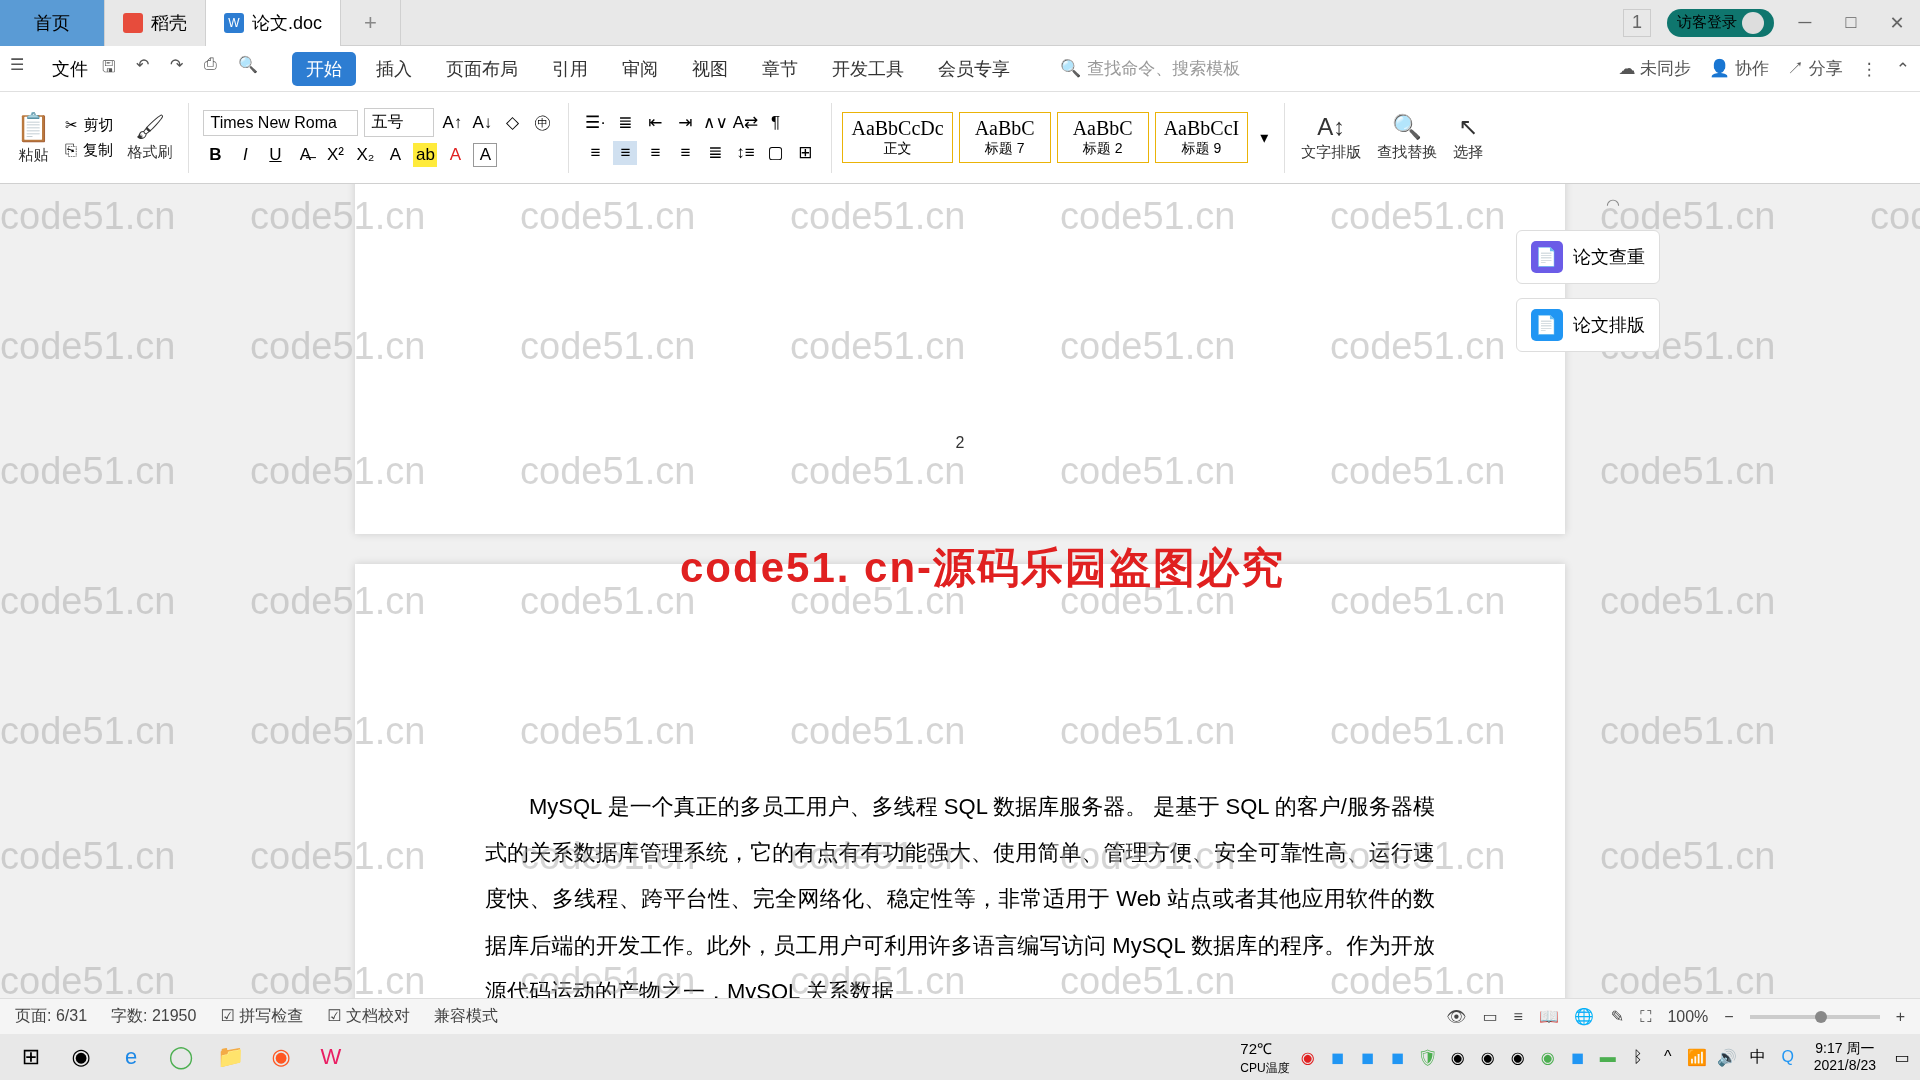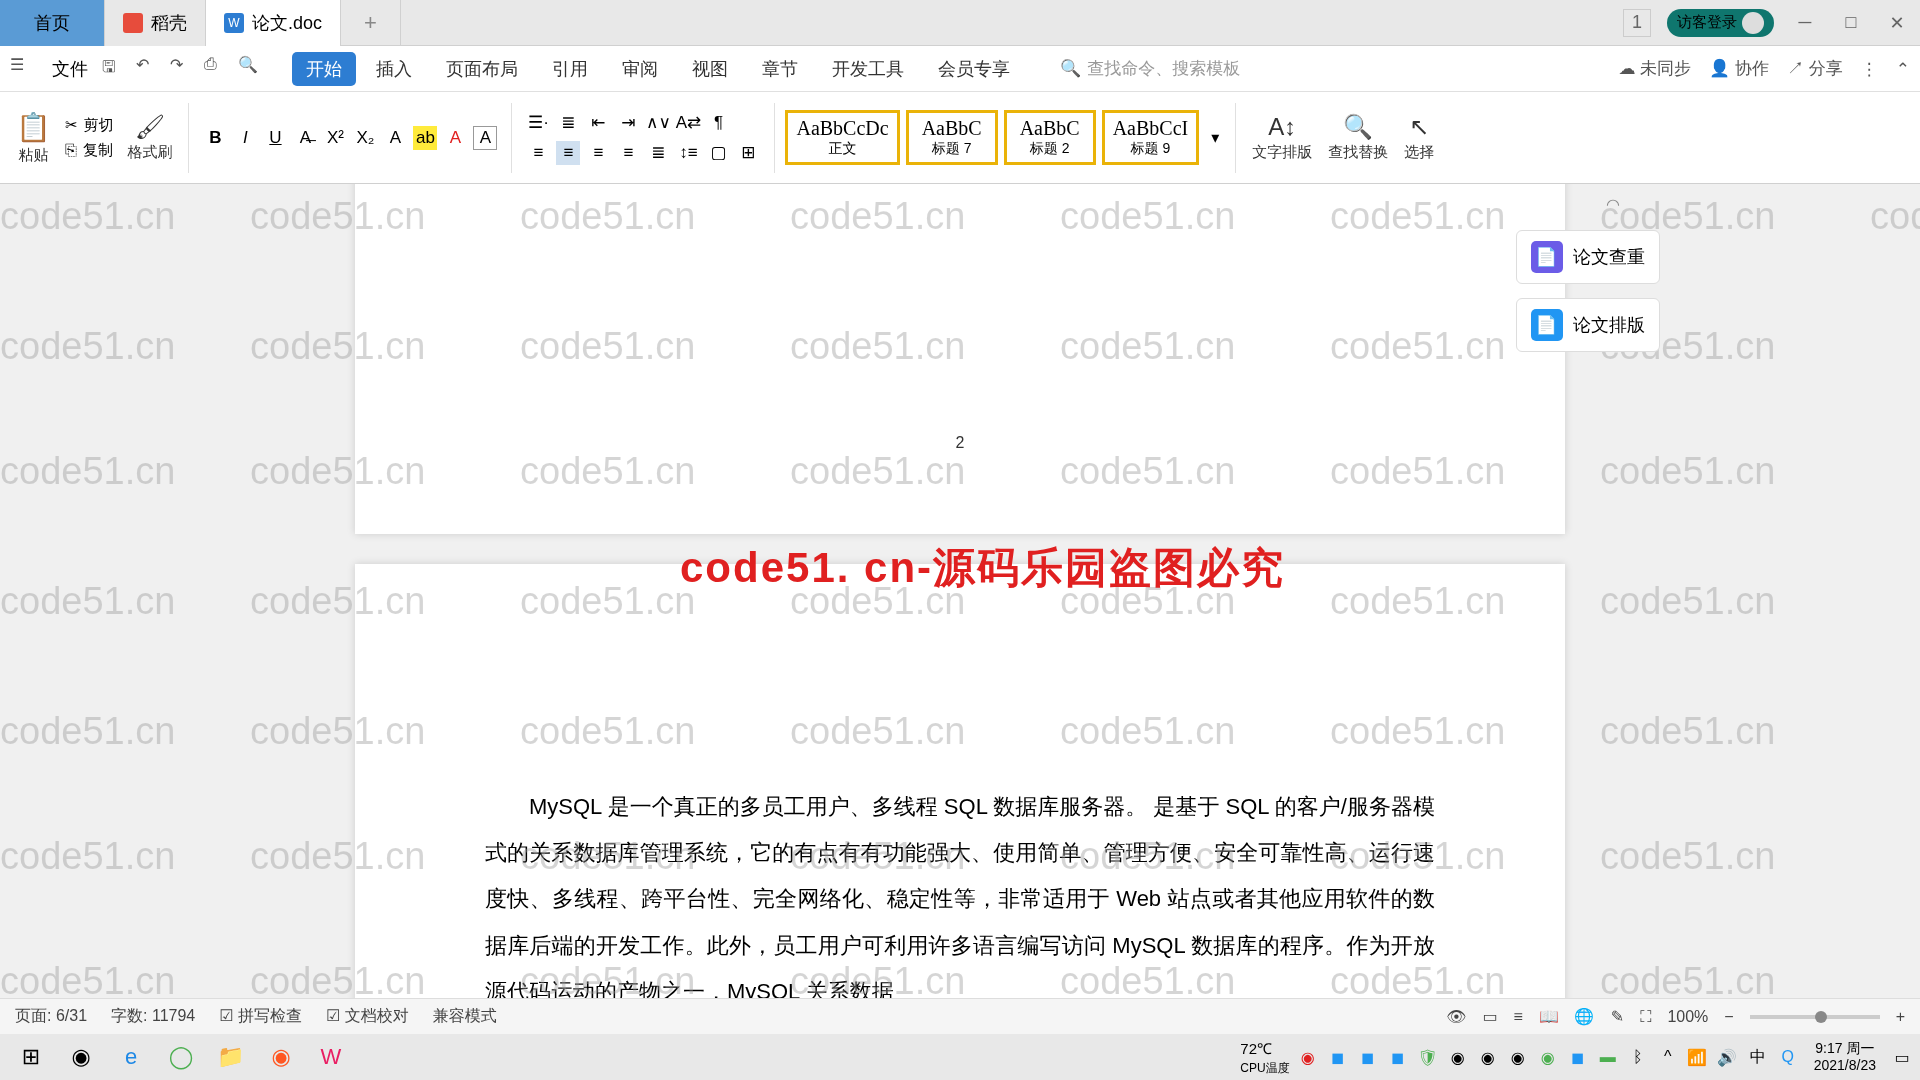--- a/index.html
+++ b/index.html
@@ -24,21 +24,21 @@
 .menubar .mtab.active{background:#2d7dd2;color:#ffffff;border-radius:5px}
 .menuright{margin-left:auto;display:flex;align-items:flex-end;gap:18px;font-size:17px;color:#555}
 .searchbox{display:flex;align-items:center;gap:6px;color:#999;font-size:17px;margin-left:30px}
 .ribbon{height:92px;background:#fff;display:flex;align-items:center;padding:0 10px;border-bottom:1px solid #d0d0d0;gap:4px;position:relative;z-index:2}
 .rgroup{display:flex;flex-direction:column;align-items:center;gap:2px;padding:0 6px;font-size:15px;color:#333}
 .rcol{display:flex;flex-direction:column;gap:6px;padding:0 4px;font-size:15px}
 .rrow{display:flex;align-items:center;gap:6px}
 .fsel{border:1px solid #ccc;padding:3px 6px;font-size:16px;width:155px;display:inline-block}
 .fsz{border:1px solid #ccc;padding:3px 6px;font-size:16px;width:70px;display:inline-block}
 .fmt{width:24px;height:24px;display:flex;align-items:center;justify-content:center;font-size:17px}
-.sty{border:3px solid #eab308;padding:4px 8px;text-align:center;font-size:14px;min-width:92px}
+.sty{border:1px solid #eab308;padding:4px 8px;text-align:center;font-size:14px;min-width:92px}
 .sty .prev{font-size:20px;font-family:serif}
 .sep{width:1px;height:70px;background:#e0e0e0;margin:0 6px}
 .canvas{position:absolute;top:184px;left:0;right:0;bottom:46px;background:#f0f0f0;overflow:hidden;z-index:0}
 .page{position:absolute;left:355px;width:1210px;background:#fff;box-shadow:0 0 8px rgba(0,0,0,.15)}
 .p1{top:-150px;height:500px}
 .p2{top:380px;height:900px;padding:160px 130px 0}
 .p2 h2{font-size:30px;text-align:center;font-weight:normal}
 .p2 h3{font-size:25px;margin-top:90px;font-weight:bold}
 .p2 p{font-size:22px;line-height:2.1;margin-top:60px;text-indent:2em;text-align:justify}
 .redov{position:absolute;top:540px;left:680px;color:#e02020;font-size:42px;font-weight:bold;z-index:3;letter-spacing:2px}
@@ -190,20 +190,28 @@
         <span>复制</span>
       </div>
   </div>
   <div class="rgroup">
       <span style="font-size:24px">🖌</span>
       <span>格式刷</span>
     </div>
   <div class="sep"></div>
   <div class="rcol">
     <div class="rrow">
+      <span class="fsel">Times New Roma</span>
+      <span class="fsz">五号</span>
+      <span class="fmt">A↑</span>
+      <span class="fmt">A↓</span>
+      <span class="fmt">◇</span>
+      <span class="fmt">㊥</span>
+    </div>
+    <div class="rrow">
       <span class="fmt">
           <b>B</b>
         </span>
       <span class="fmt">
           <i>I</i>
         </span>
       <span class="fmt">
           <u>U</u>
         </span>
       <span class="fmt">A̶</span>
@@ -289,21 +297,21 @@
       <span>论文查重</span>
     </div>
   <div class="sidebtn">
       <span class="sic" style="background:#2196f3">📄</span>
       <span>论文排版</span>
     </div>
 </div>
 
 <div class="statusbar">
   <span>页面: 6/31</span>
-  <span>字数: 11794</span>
+  <span>字数: 21950</span>
   <span>☑ <span>拼写检查</span></span>
   <span>☑ <span>文档校对</span></span>
   <span>兼容模式</span>
   <div class="right">
     <span>👁</span>
     <span>▭</span>
     <span>≡</span>
     <span>📖</span>
     <span>🌐</span>
     <span>✎</span>

